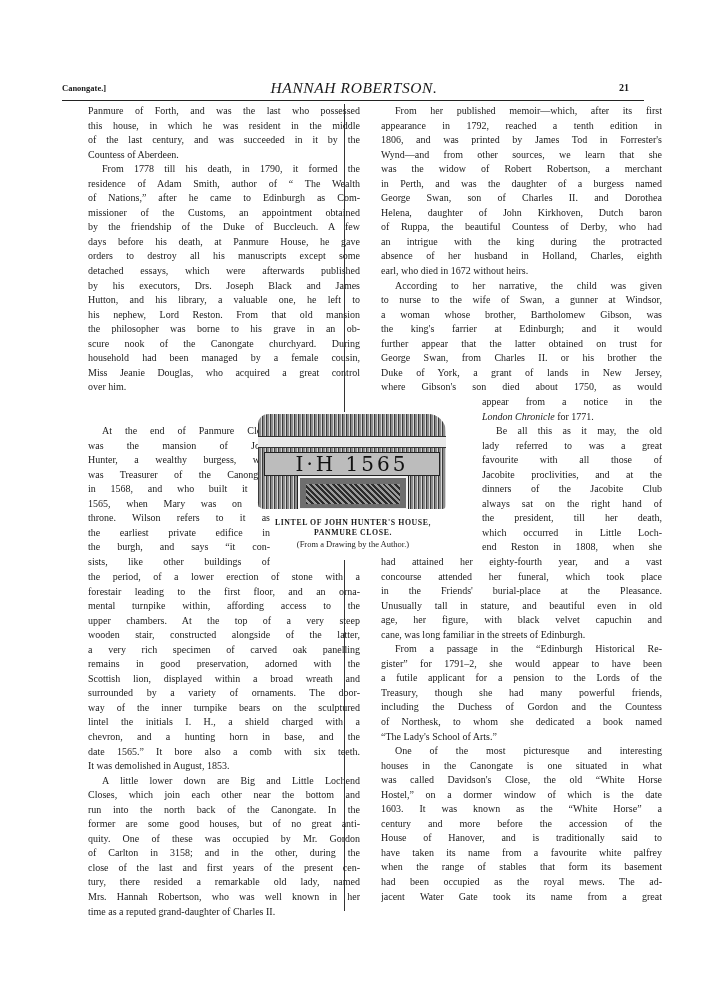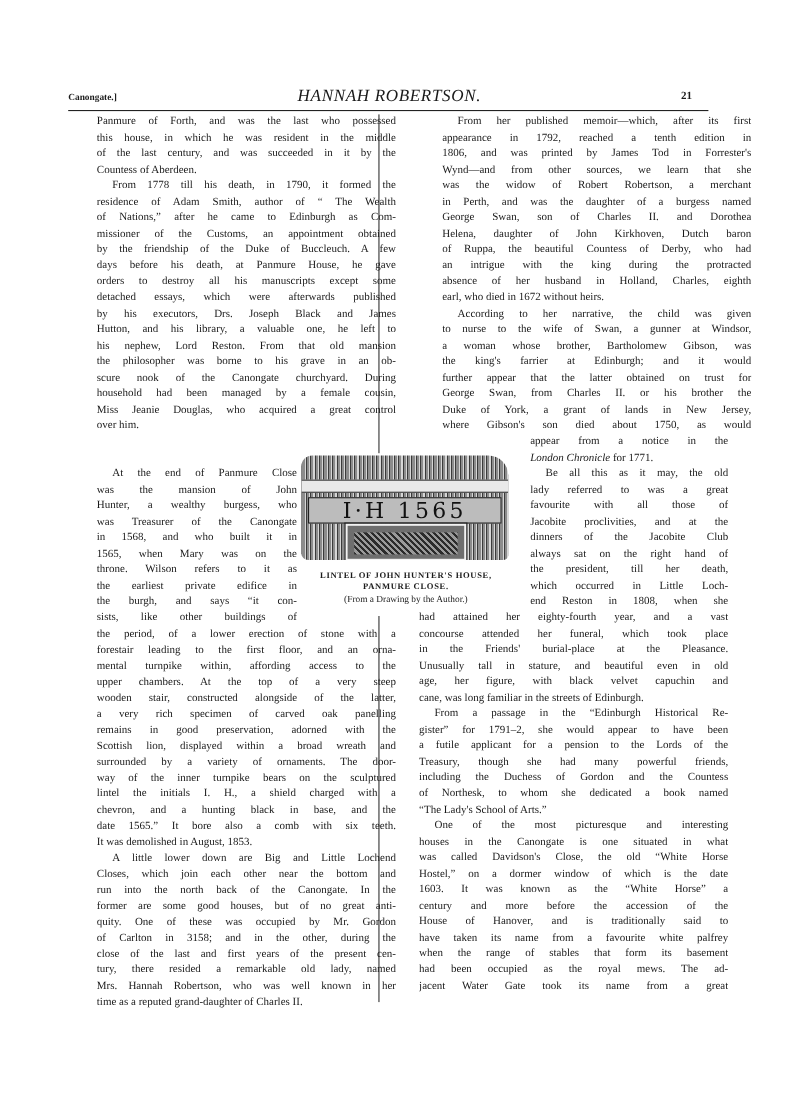--- a/index.html
+++ b/index.html
@@ -10,21 +10,21 @@
     .hdr-center { position: absolute; left: 0; right: 0; top: 0; text-align: center; font-size: 15.5px; letter-spacing: 0.6px; font-style: italic; }
     .hdr-right { position: absolute; right: 17px; top: 3px; font-size: 10px; font-weight: bold; }
     .hdr-rule { position: absolute; top: 100px; left: 62px; width: 582px; height: 0; border-top: 1.3px solid #222; }
     .col-rule { position: absolute; left: 344px; top: 104px; width: 0; height: 807px; border-left: 1.2px solid #333; }
     .col-rule-gap { position: absolute; left: 340px; top: 412px; width: 10px; height: 148px; background: #fff; }
 
     .line { display: block; text-align: justify; text-align-last: justify; white-space: nowrap; overflow: hidden; height: 14.55px; }
     .line.last { text-align-last: left; }
     .line.ind { padding-left: 14px; }
 
-    .figure { position: absolute; left: 271px; top: 414px; width: 190px; height: 143px; }
+    .figure { position: absolute; left: 255px; top: 414px; width: 190px; height: 143px; }
     .fig-img { position: absolute; left: 3px; top: 0; width: 188px; height: 95px;
                background: repeating-linear-gradient(90deg, #3a3a3a 0 1px, #8c8c8c 1px 3px, #d6d6d6 3px 4px);
                border-radius: 10px 18px 4px 6px; overflow: hidden; }
     .fig-band1 { position: absolute; left: 0; right: 0; top: 22px; height: 10px; background: #e9e9e9; border-top: 1px solid #333; border-bottom: 1px solid #333; }
     .fig-lintel { position: absolute; left: 6px; right: 6px; top: 38px; height: 22px; background: #bcbcbc; border: 1px solid #222; }
     .fig-lintel span { position: absolute; left: 4px; right: 4px; top: 0; font-size: 20px; line-height: 22px; color: #111; letter-spacing: 3px; text-align: center; font-family: "DejaVu Serif", serif; }
     .fig-door { position: absolute; left: 40px; right: 38px; top: 62px; height: 30px; background: #6e6e6e; border: 2px solid #f2f2f2; outline: 1px solid #222; }
     .fig-door-inner { position: absolute; left: 6px; right: 6px; top: 6px; bottom: 4px; background: repeating-linear-gradient(45deg, #2b2b2b 0 2px, #9a9a9a 2px 4px); }
     .cap1 { position: absolute; left: 0; width: 196px; top: 104px; text-align: center; font-size: 7.8px; letter-spacing: 0.6px; font-weight: bold; line-height: 10px; }
     .cap2 { position: absolute; left: 0; width: 196px; top: 114px; text-align: center; font-size: 7.8px; letter-spacing: 0.6px; font-weight: bold; line-height: 10px; }
@@ -84,36 +84,36 @@
     <span class="line">forestair leading to the first floor, and an orna-</span>
     <span class="line">mental turnpike within, affording access to the</span>
     <span class="line">upper chambers. At the top of a very steep</span>
     <span class="line">wooden stair, constructed alongside of the latter,</span>
     <span class="line">a very rich specimen of carved oak panelling</span>
     <span class="line">remains in good preservation, adorned with the</span>
     <span class="line">Scottish lion, displayed within a broad wreath and</span>
     <span class="line">surrounded by a variety of ornaments. The door-</span>
     <span class="line">way of the inner turnpike bears on the sculptured</span>
     <span class="line">lintel the initials I. H., a shield charged with a</span>
-    <span class="line">chevron, and a hunting black in base, and the</span>
+    <span class="line">chevron, and a hunting horn in base, and the</span>
     <span class="line">date 1565.” It bore also a comb with six teeth.</span>
     <span class="line last">It was demolished in August, 1853.</span>
     <span class="line ind">A little lower down are Big and Little Lochend</span>
     <span class="line">Closes, which join each other near the bottom and</span>
     <span class="line">run into the north back of the Canongate. In the</span>
     <span class="line">former are some good houses, but of no great anti-</span>
     <span class="line">quity. One of these was occupied by Mr. Gordon</span>
     <span class="line">of Carlton in 3158; and in the other, during the</span>
     <span class="line">close of the last and first years of the present cen-</span>
     <span class="line">tury, there resided a remarkable old lady, named</span>
     <span class="line">Mrs. Hannah Robertson, who was well known in her</span>
     <span class="line last">time as a reputed grand-daughter of Charles II.</span>
   </div>
 
-<div class="block" style="left:378px; top:104px; width:281px;" id="rt">
+<div class="block" style="left:357px; top:104px; width:281px;" id="rt">
     <span class="line ind">From her published memoir—which, after its first</span>
     <span class="line">appearance in 1792, reached a tenth edition in</span>
     <span class="line">1806, and was printed by James Tod in Forrester's</span>
     <span class="line">Wynd—and from other sources, we learn that she</span>
     <span class="line">was the widow of Robert Robertson, a merchant</span>
     <span class="line">in Perth, and was the daughter of a burgess named</span>
     <span class="line">George Swan, son of Charles II. and Dorothea</span>
     <span class="line">Helena, daughter of John Kirkhoven, Dutch baron</span>
     <span class="line">of Ruppa, the beautiful Countess of Derby, who had</span>
     <span class="line">an intrigue with the king during the protracted</span>

